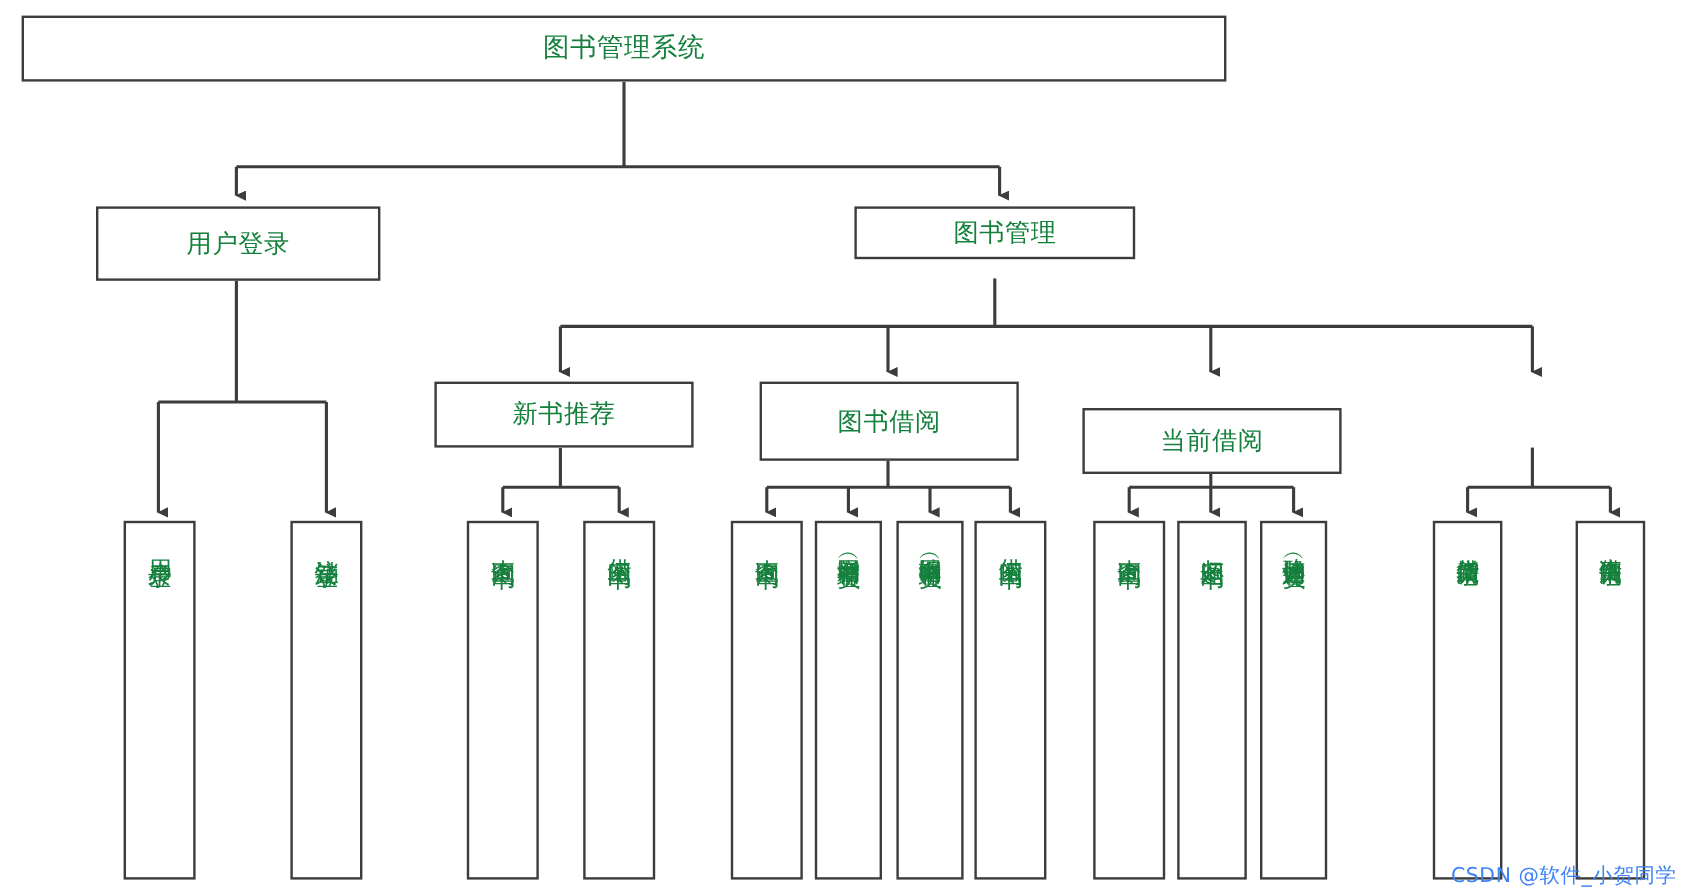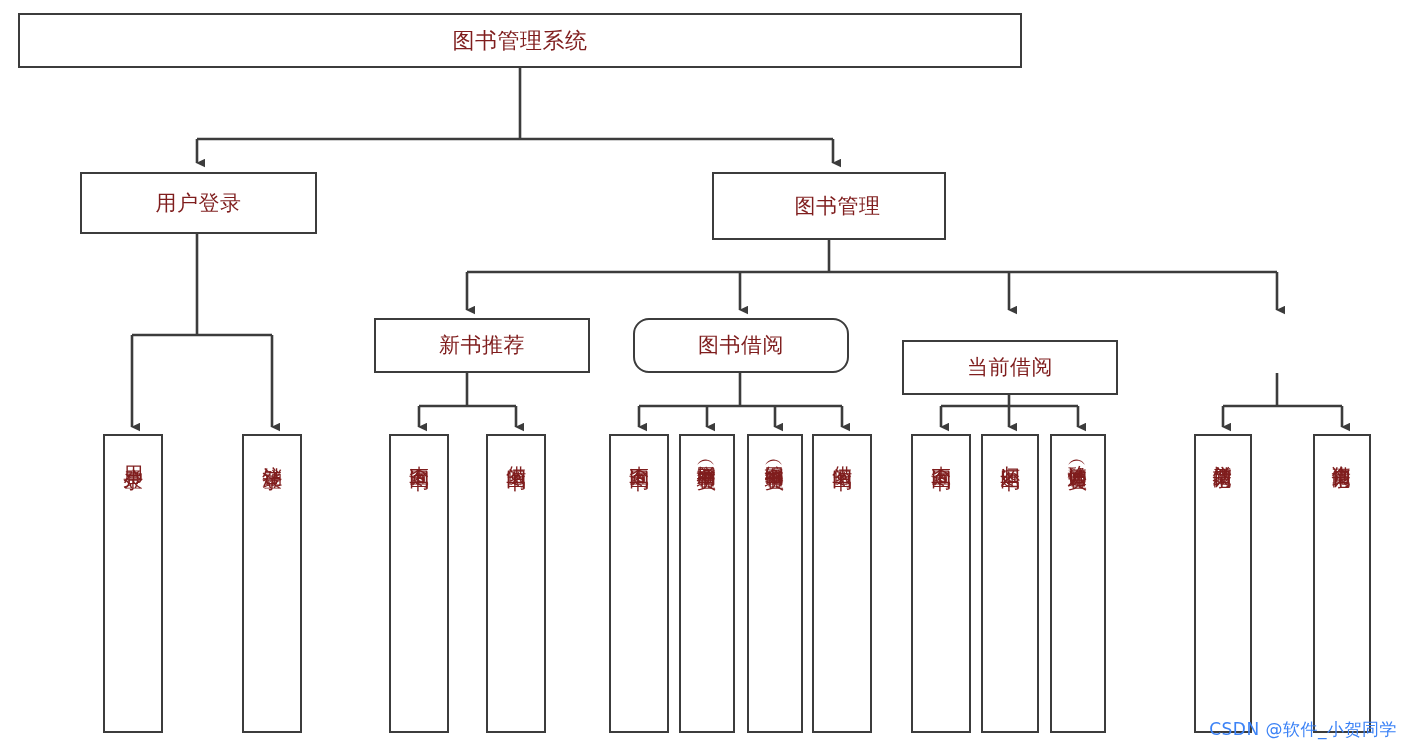--- a/index.html
+++ b/index.html
@@ -28,21 +28,21 @@
     pointer-events: none;
   }
   .node {
     position: absolute;
     box-sizing: border-box;
     background: #ffffff;
     border: 2px solid #3c3c3c;
     display: flex;
     align-items: center;
     justify-content: center;
-    color: #7f1d1d;
+    color: #15803d;
   }
   .node .label {
     font-size: 21px;
     line-height: 1.18;
     letter-spacing: 0.5px;
     white-space: nowrap;
   }
   .node.root .label { font-size: 22px; }
   .node.level2 .label { font-size: 21px; }
   .node.leaf {
@@ -127,28 +127,28 @@
     </g>
   </svg>
 
   <div class="node root" style="left:18px; top:13px; width:1004px; height:55px;">
     <span class="label">图书管理系统</span>
   </div>
 
   <div class="node level1" style="left:80px; top:172px; width:237px; height:62px;">
     <span class="label">用户登录</span>
   </div>
-  <div class="node level1" style="left:712px; top:172px; width:234px; height:68px;padding-left:17px;">
+  <div class="node level1" style="left:712px; top:172px; width:234px; height:44px;padding-left:17px;">
     <span class="label">图书管理</span>
   </div>
 
-  <div class="node level2" style="left:374px; top:318px; width:216px; height:55px;">
+  <div class="node level2" style="left:362px; top:318px; width:216px; height:55px;">
     <span class="label">新书推荐</span>
   </div>
-  <div class="node level2" style="left:633px; top:318px; width:216px; height:55px;border-radius:16px;">
+  <div class="node level2" style="left:633px; top:318px; width:216px; height:66px;">
     <span class="label">图书借阅</span>
   </div>
   <div class="node level2" style="left:902px; top:318px; width:216px; height:55px;margin-top:22px;">
     <span class="label">当前借阅</span>
   </div>
 
   <div class="node leaf" style="left:103px; top:434px; width:60px; height:299px;">
     <span class="label">用户登录</span>
   </div>
   <div class="node leaf" style="left:242px; top:434px; width:60px; height:299px;">

